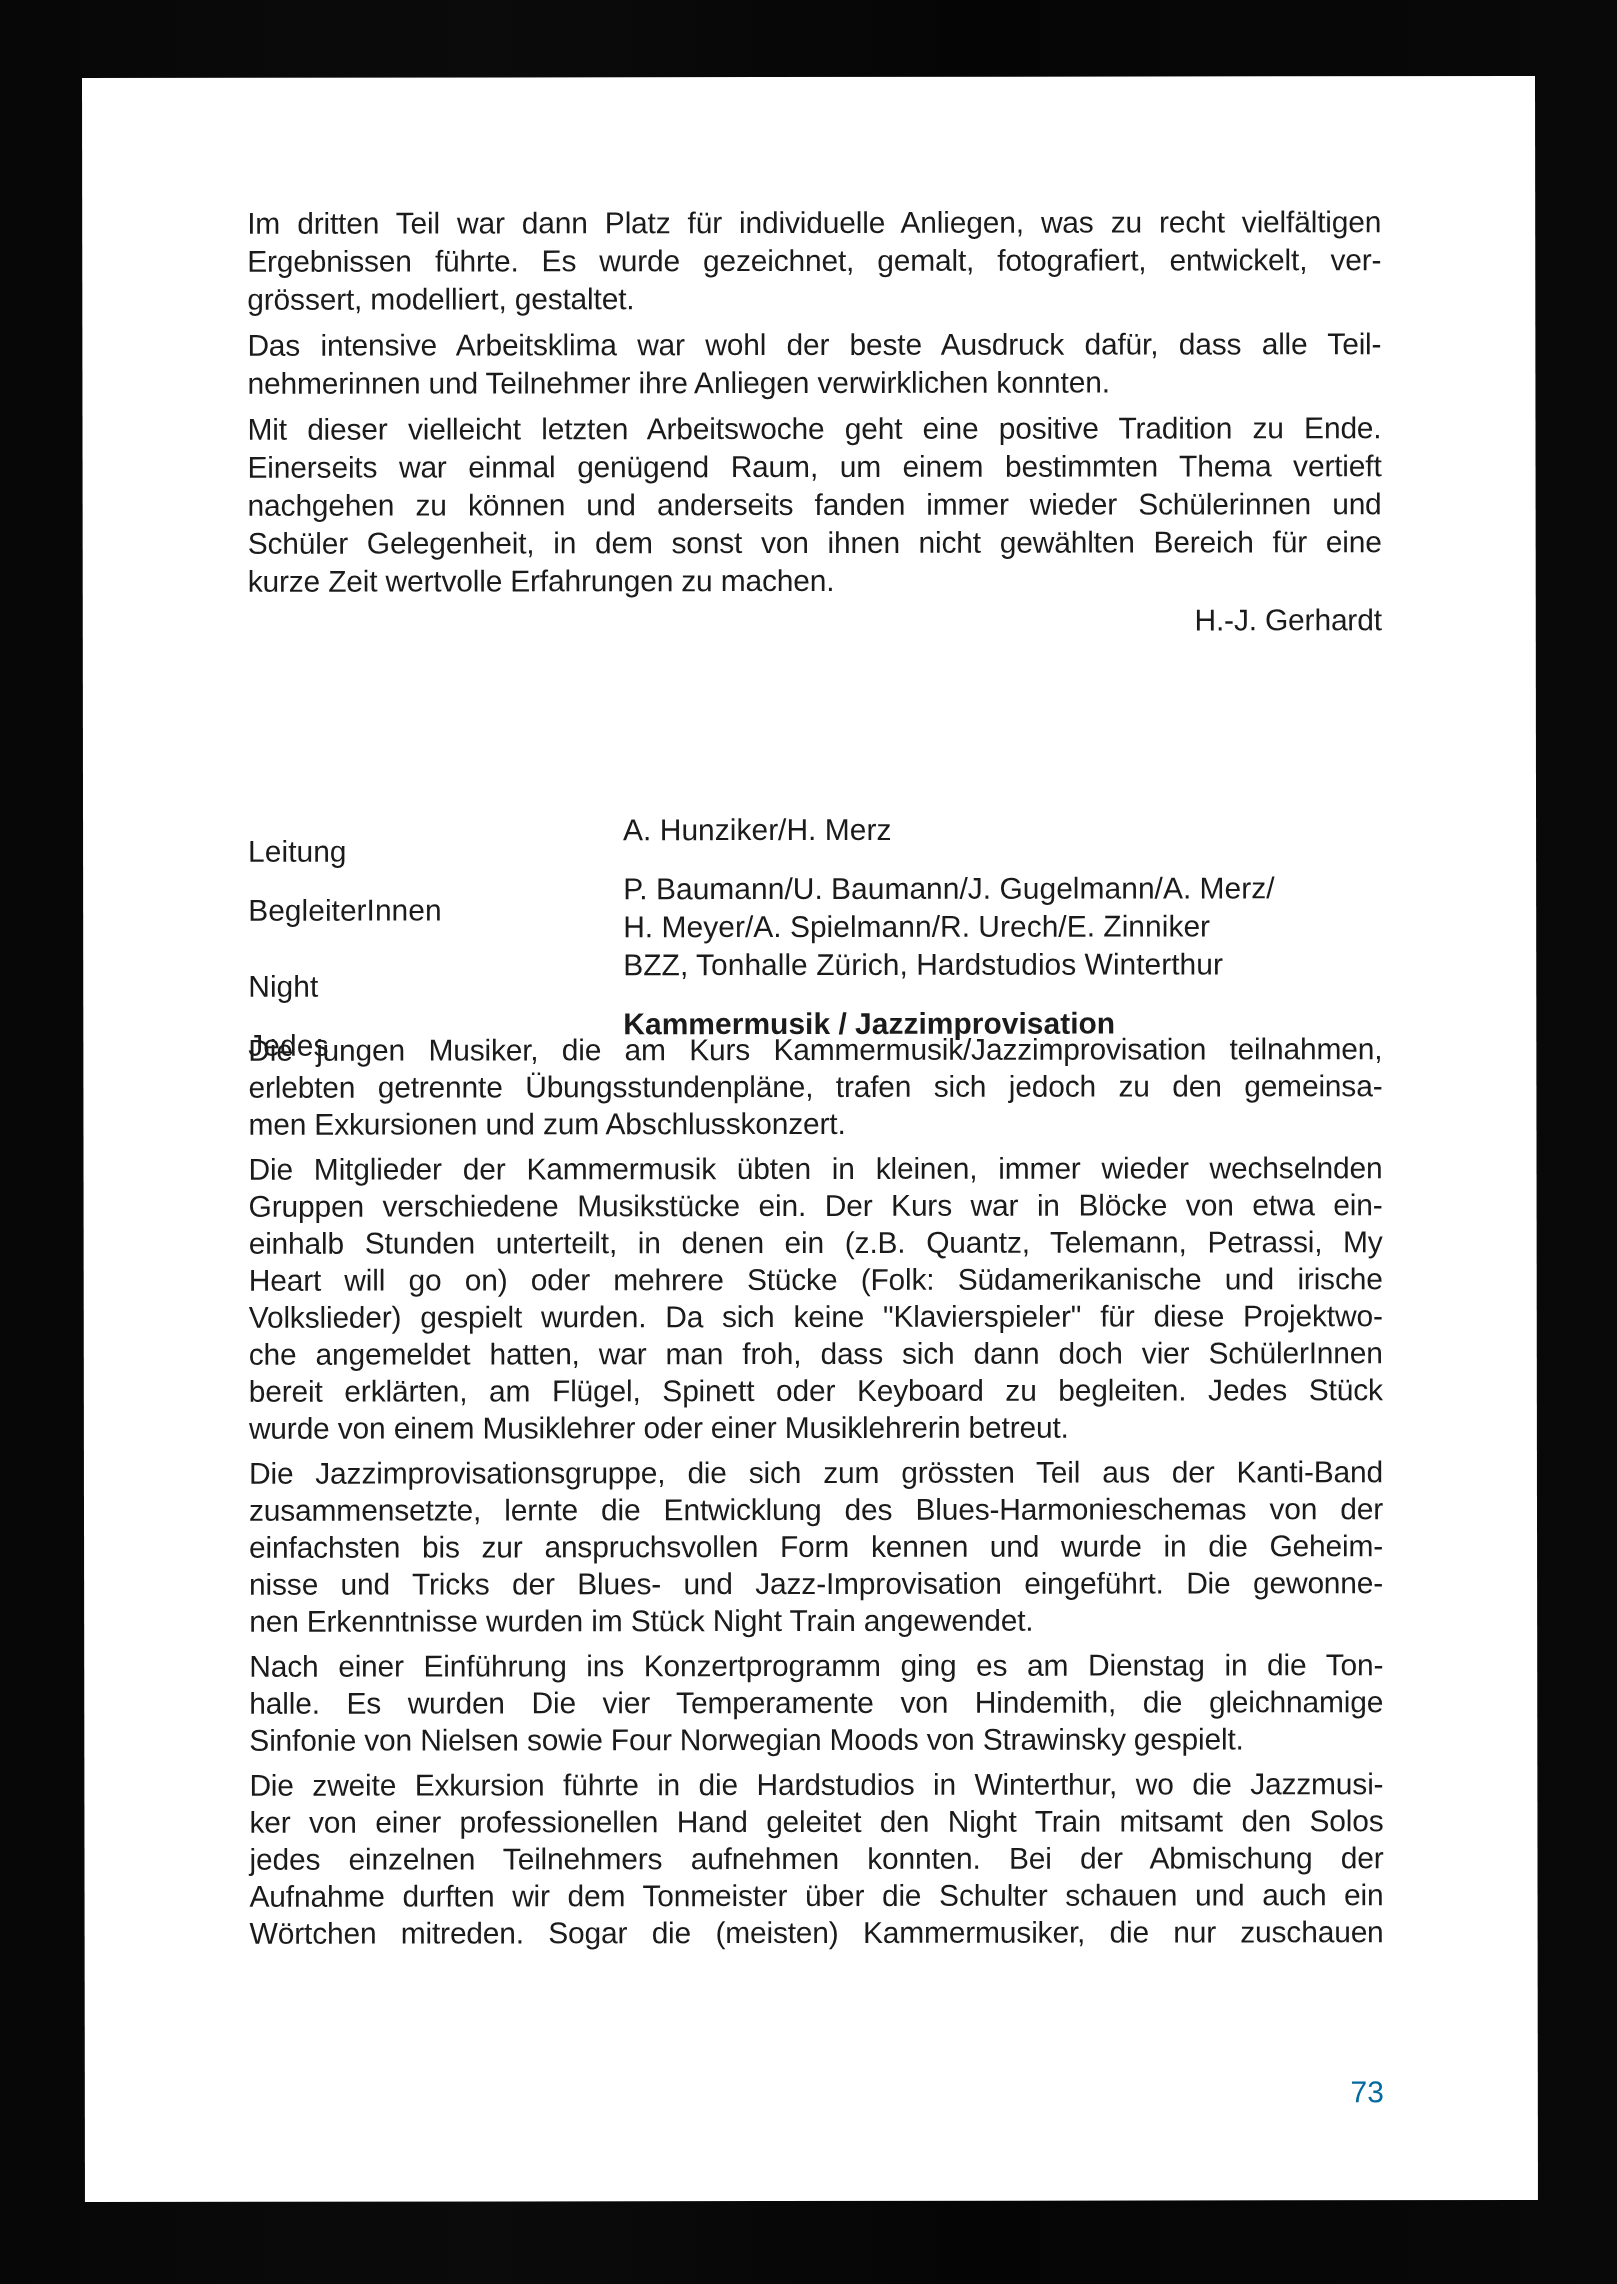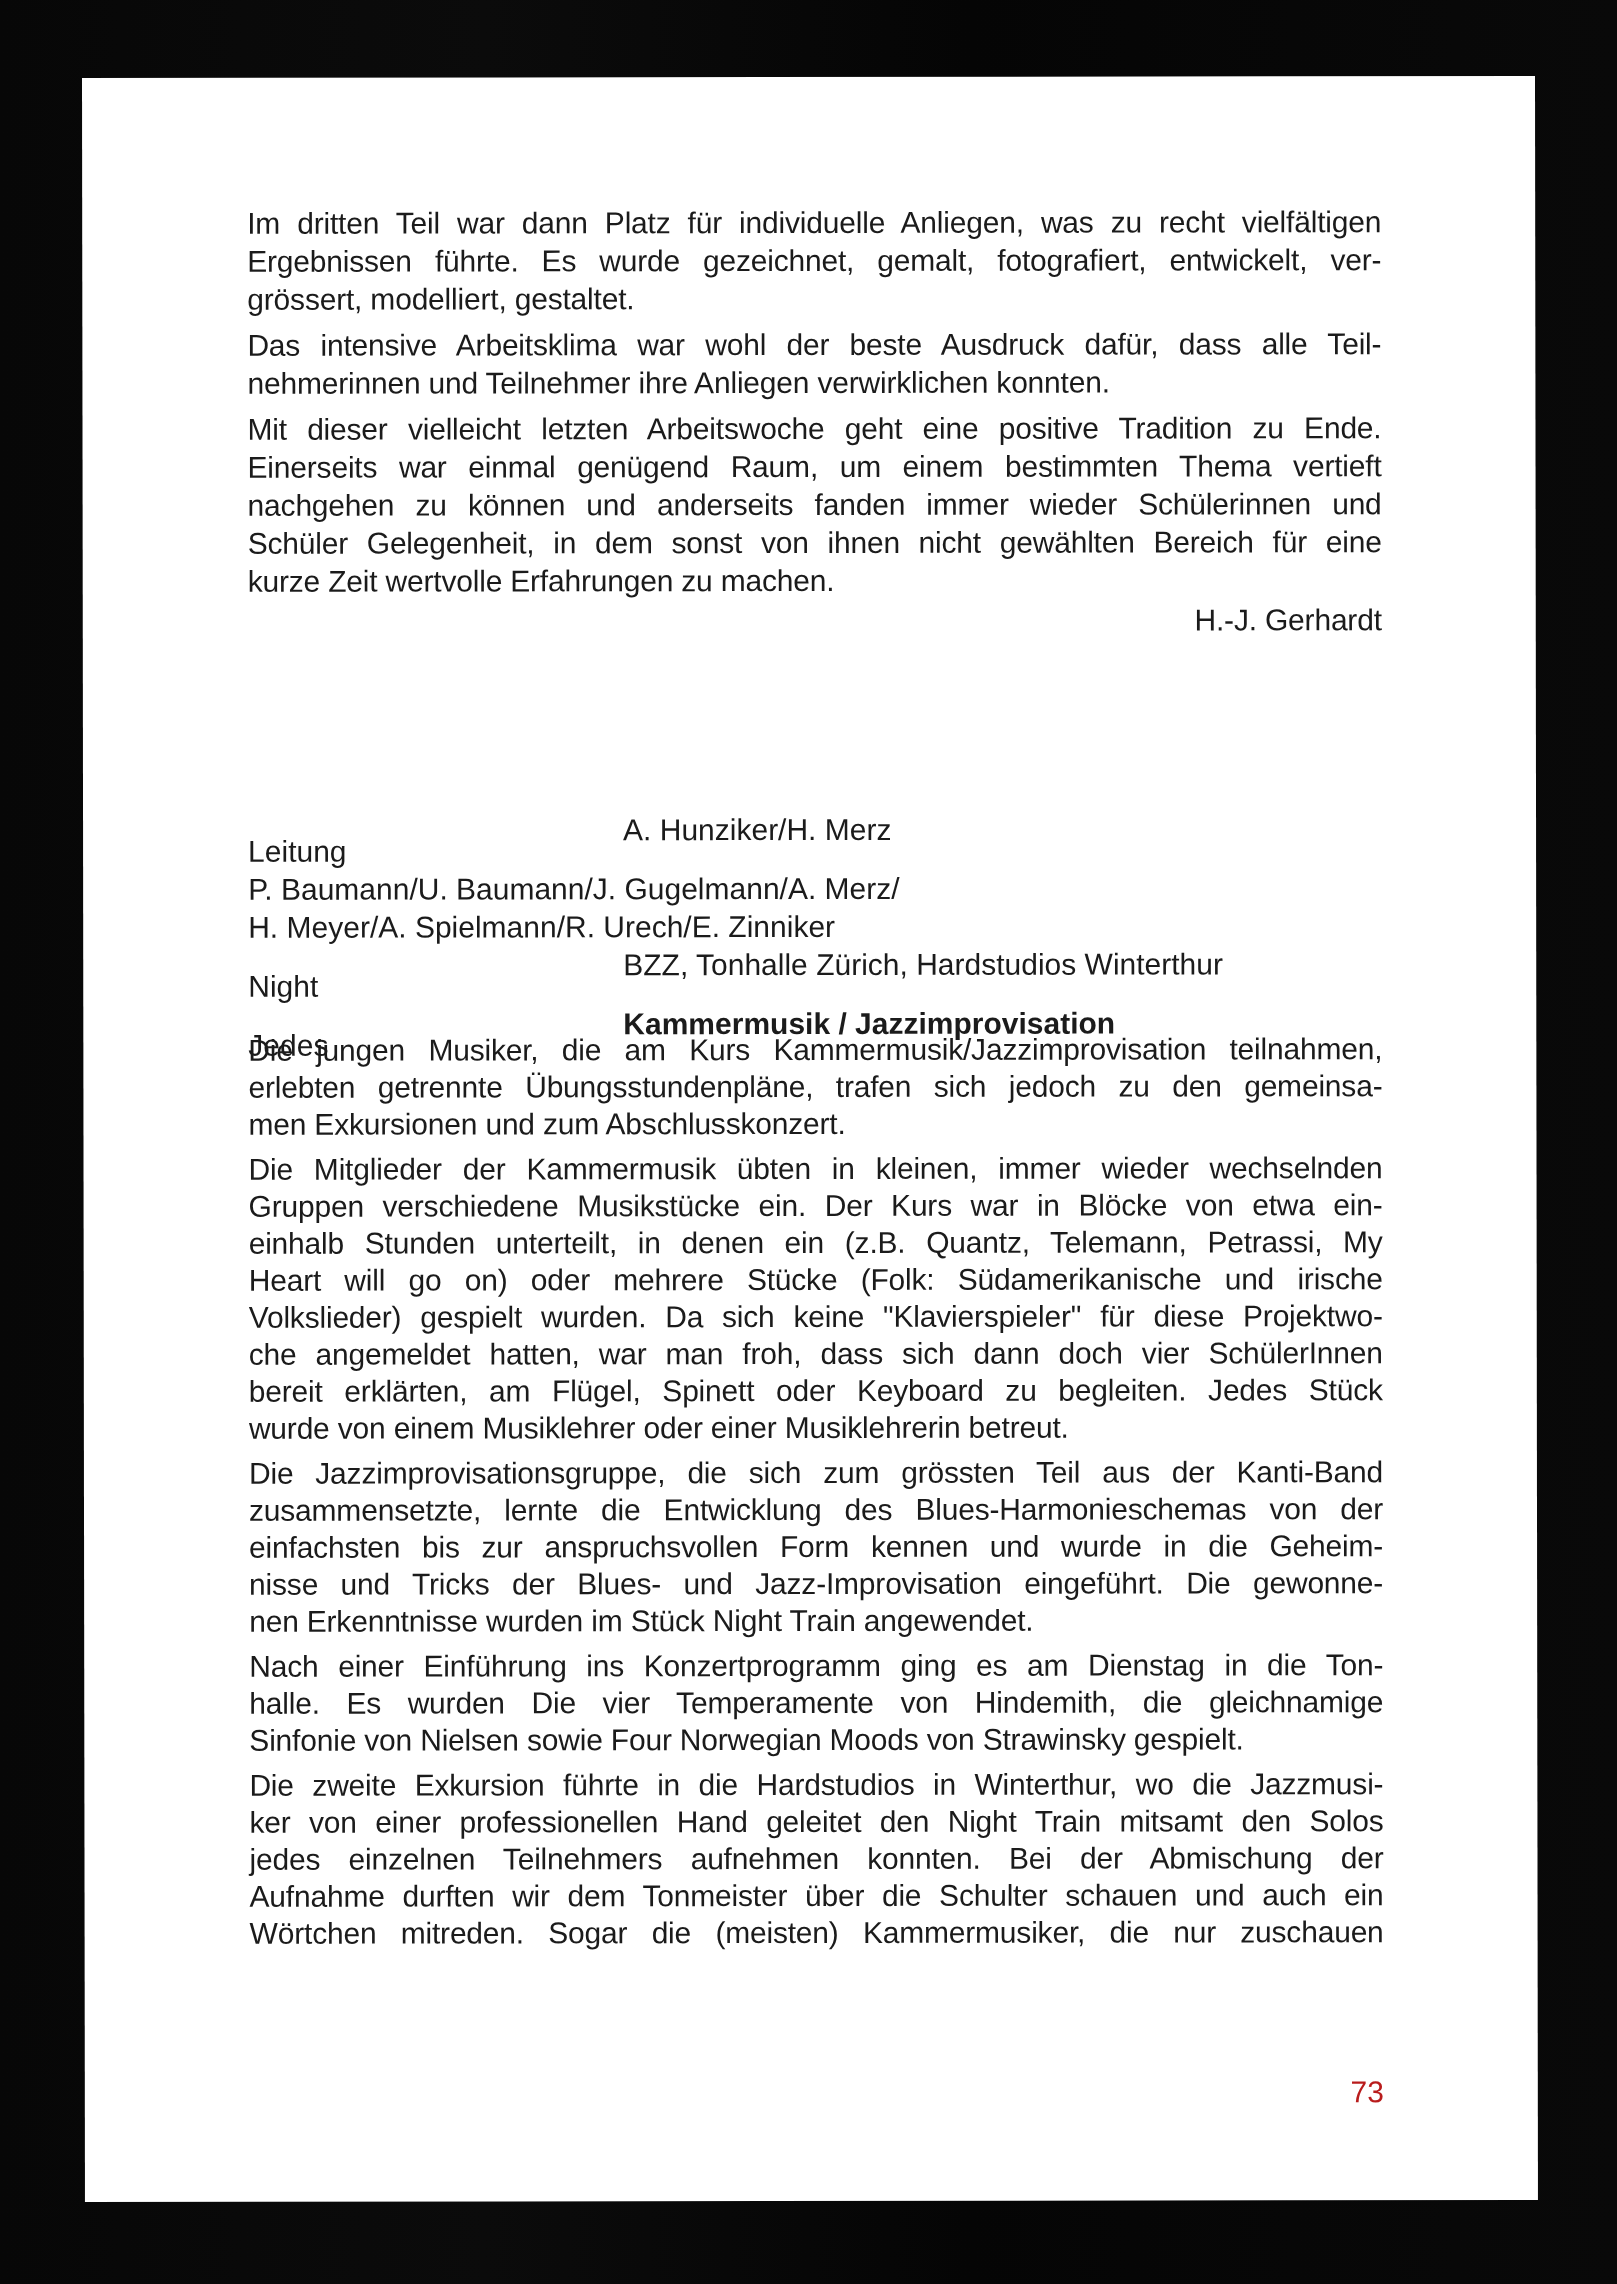--- a/index.html
+++ b/index.html
@@ -76,21 +76,21 @@
     flex: 1;
   }
   .info-value.bold {
     font-weight: bold;
   }
   .page-number {
     position: absolute;
     right: 154px;
     top: 1999px;
     font-size: 30px;
-    color: #b91c1c;
+    color: #0369a1;
   }
 </style>
 </head>
 <body>
 
 <div class="scan-bg"></div>
 
 <div class="page">
 
   <div class="text" style="top:127px;">
@@ -112,20 +112,21 @@
     </p>
     <div class="signature" style="margin-top:1.6px;">H.-J. Gerhardt</div>
   </div>
 
   <div class="info" style="top:734px;">
     <div class="info-row">
       <div class="info-label">Leitung</div>
       <div class="info-value">A. Hunziker/H. Merz</div>
     </div>
     <div class="info-row">
+      <div class="info-label">BegleiterInnen</div>
       <div class="info-value">
         <div>P. Baumann/U. Baumann/J. Gugelmann/A. Merz/</div>
         <div>H. Meyer/A. Spielmann/R. Urech/E. Zinniker</div>
       </div>
     </div>
     <div class="info-row">
       <div class="info-label">Night</div>
       <div class="info-value">BZZ, Tonhalle Zürich, Hardstudios Winterthur</div>
     </div>
     <div class="info-row">

